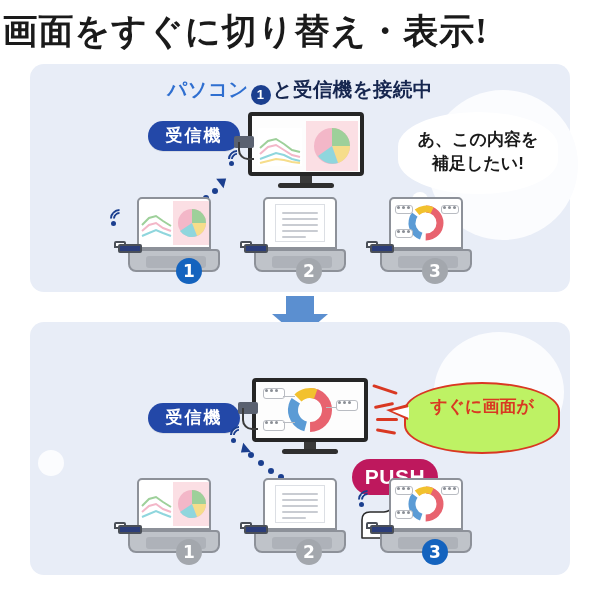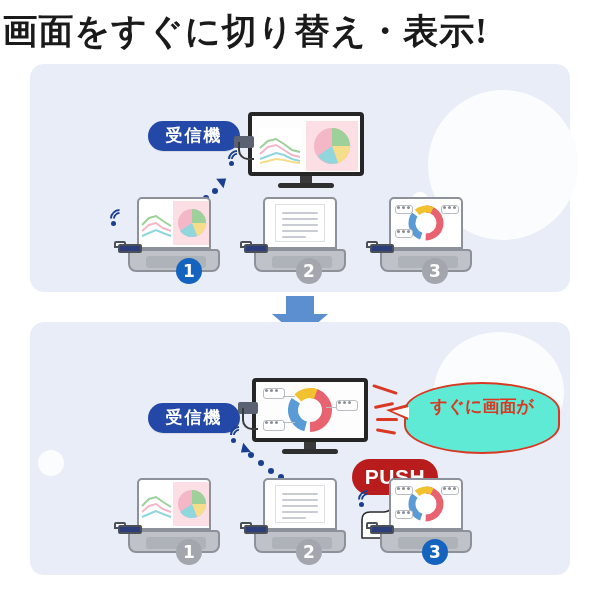--- a/index.html
+++ b/index.html
@@ -83,25 +83,25 @@
   .ncircle.on{background:#1463be;}
   .ncircle.off{background:#a3a7ad;}
 
   
   .bubble-think{
     position:absolute;background:#fff;border-radius:50%/42%;
     text-align:center;color:#1a1a1a;font-weight:700;
   }
   .think-dot{position:absolute;background:#fff;border-radius:50%;}
   .bubble-red{
-    position:absolute;background:#5eead4;border:2.5px solid #d93822;border-radius:50%/40%;
+    position:absolute;background:#bef264;border:2.5px solid #d93822;border-radius:50%/40%;
     text-align:center;color:#d93822;font-weight:700;
   }
   .bubble-blue{
-    position:absolute;background:#b91c1c;border-radius:22px;color:#fff;
+    position:absolute;background:#be185d;border-radius:22px;color:#fff;
     text-align:center;font-weight:700;
   }
   .tail{position:absolute;width:0;height:0;}
 
   
   .arrow-down{position:absolute;}
   .ad-stem{position:absolute;background:#5b8fd0;}
   .ad-head{position:absolute;width:0;height:0;border-left:28px solid transparent;border-right:28px solid transparent;border-top:24px solid #5b8fd0;}
 
   
@@ -127,20 +127,23 @@
 <div class="page">
 
   <div class="title">画面をすぐに切り替え・表示!</div>
 
   <div class="panel panel-top">
     <div class="blob" style="left:398px;top:26px;width:150px;height:150px;"></div>
     <div class="blob" style="left:452px;top:140px;width:20px;height:20px;"></div>
     <div class="blob" style="left:492px;top:128px;width:14px;height:14px;"></div>
   </div>
 
+  <div class="heading" style="left:30px;top:76px;">
+    <span class="hl">パソコン</span><span class="numbadge">1</span><span>と受信機を接続中</span>
+  </div>
 
   <div class="pill" style="left:148px;top:121px;">受信機</div>
 
   <div class="monitor" style="left:248px;top:112px;width:116px;height:78px;">
     <div class="mon-screen" style="width:116px;height:64px;">
 
       <div style="position:absolute;left:6px;top:12px;width:44px;height:38px;background:#fff;">
         <svg width="44" height="38" viewBox="0 0 44 38">
           <polyline points="2,20 10,13 18,11 26,16 34,22 42,24" fill="none" stroke="#9ed09a" stroke-width="2"></polyline>
           <polyline points="2,26 10,19 18,17 26,22 34,27 42,29" fill="none" stroke="#f3b7c8" stroke-width="2"></polyline>
@@ -173,20 +176,24 @@
   <div>
     <div class="pdot" style="left:167px;top:223px;"></div>
     <div class="pdot" style="left:176px;top:216px;"></div>
     <div class="pdot" style="left:185px;top:209px;"></div>
     <div class="pdot" style="left:194px;top:202px;"></div>
     <div class="pdot" style="left:203px;top:195px;"></div>
     <div class="pdot" style="left:212px;top:188px;"></div>
     <div class="parrow" style="left:219px;top:175px;transform:rotate(-38deg);"></div>
   </div>
 
+  <div class="bubble-think" style="left:398px;top:112px;width:160px;height:82px;padding-top:16px;box-sizing:border-box;font-size:17px;line-height:24px;">
+    <div>あ、この内容を</div>
+    <div>補足したい!</div>
+  </div>
   <div class="think-dot" style="left:412px;top:192px;width:16px;height:16px;"></div>
   <div class="think-dot" style="left:402px;top:206px;width:9px;height:9px;"></div>
 
   <div class="laptop" style="left:128px;top:197px;width:92px;height:75px;">
     <div class="lt-lid">
       <div style="position:absolute;left:2px;top:4px;width:32px;height:40px;">
         <svg width="32" height="40" viewBox="0 0 32 40">
           <polyline points="1,22 8,15 15,13 22,18 30,23" fill="none" stroke="#9ed09a" stroke-width="2"></polyline>
           <polyline points="1,28 8,22 15,20 22,25 30,28" fill="none" stroke="#f3b7c8" stroke-width="2"></polyline>
           <polyline points="1,33 8,30 15,27 22,30 30,33" fill="none" stroke="#8fd6dd" stroke-width="2"></polyline>

